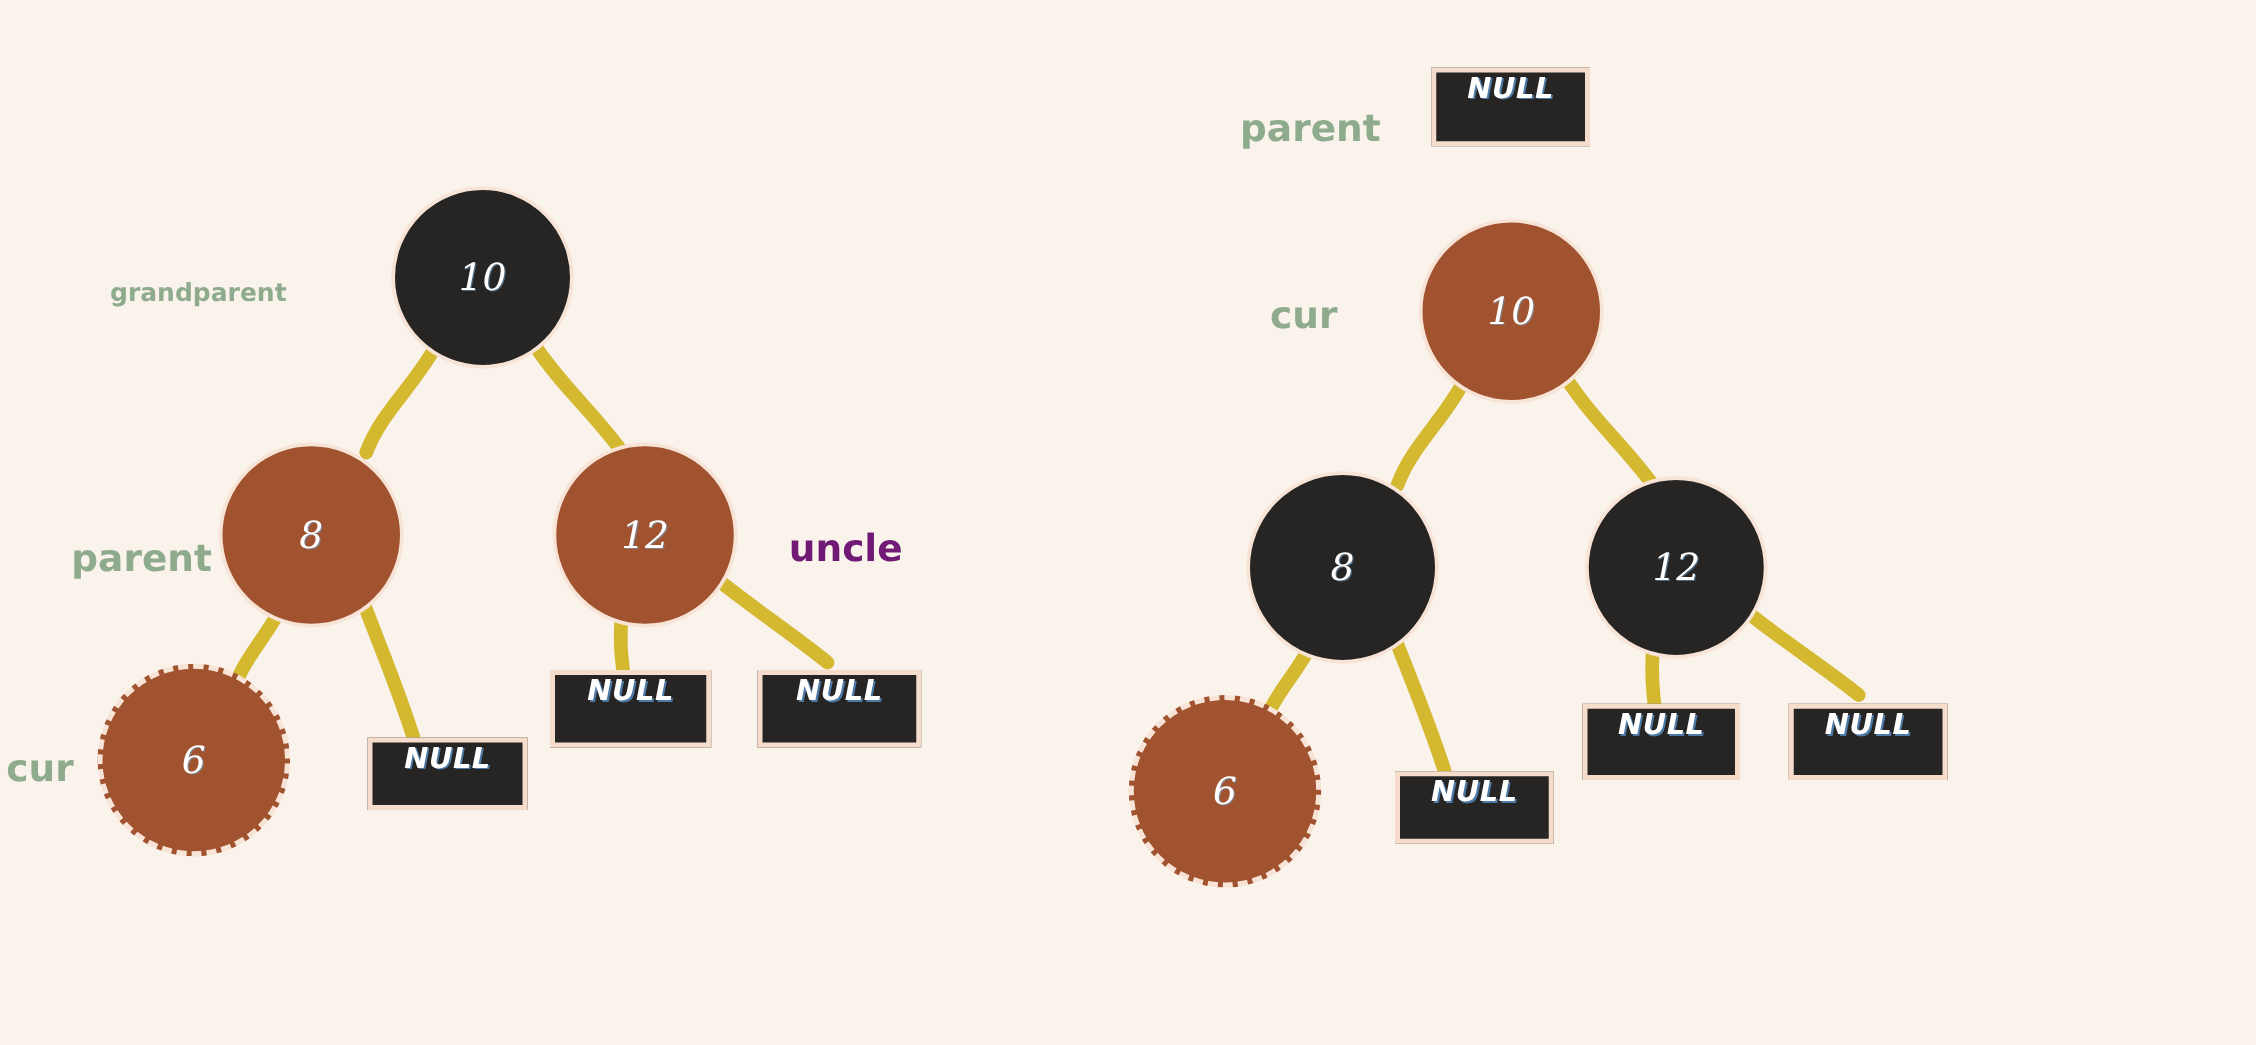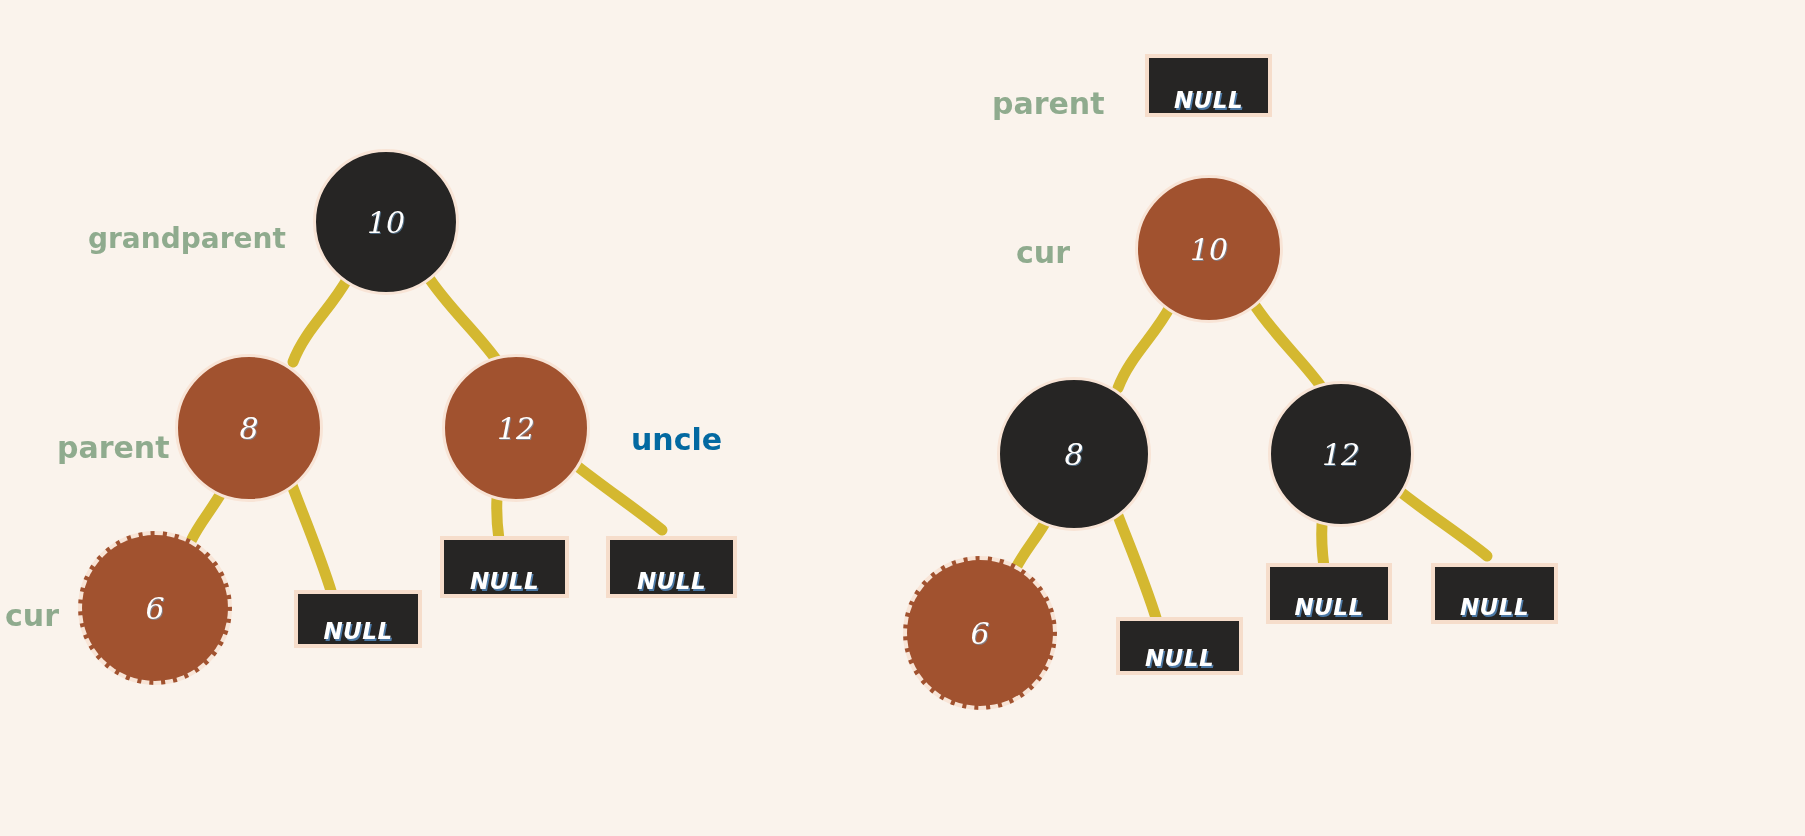--- a/index.html
+++ b/index.html
@@ -52,21 +52,21 @@
   .node.dashed {
     border-style: dashed;
     border-width: 4px;
   }
   .nullbox {
     position: absolute;
     box-sizing: border-box;
     background: #262524;
     border: 4px solid #ec4899;
     display: flex;
-    align-items: flex-end;
+    align-items: flex-start;
     justify-content: center;
     color: #ffffff;
     font-weight: bold;
     font-style: italic;
     font-family: "DejaVu Sans", sans-serif;
     letter-spacing: 0.5px;
     text-shadow: 1.5px 1.5px 0 rgba(90,150,210,0.75);
     z-index: 5;
   }
   .label {
@@ -112,23 +112,23 @@
       </div>
       <div class="nullbox" style="left: 294px; top: 590px; width: 128px; height: 58px; font-size: 23px; background: rgb(38, 37, 36); border-color: rgb(246, 221, 203);">
         <span>NULL</span>
       </div>
       <div class="nullbox" style="left: 440px; top: 536px; width: 129px; height: 62px; font-size: 23px; background: rgb(38, 37, 36); border-color: rgb(246, 221, 203);">
         <span>NULL</span>
       </div>
       <div class="nullbox" style="left: 606px; top: 536px; width: 131px; height: 62px; font-size: 23px; background: rgb(38, 37, 36); border-color: rgb(246, 221, 203);">
         <span>NULL</span>
       </div>
-      <div class="label" style="left: 88px; top: 202px; font-size: 28px; color: rgb(143, 171, 142);">grandparent</div>
+      <div class="label" style="left: 88px; top: 202px; font-size: 20px; color: rgb(143, 171, 142);">grandparent</div>
       <div class="label" style="left: 57px; top: 410px; font-size: 30px; color: rgb(143, 171, 142);">parent</div>
-      <div class="label" style="left: 631px; top: 402px; font-size: 30px; color: #0369a1; text-align: center;">uncle</div>
+      <div class="label" style="left: 631px; top: 402px; font-size: 30px; color: #701a75; text-align: center;">uncle</div>
       <div class="label" style="left: 5px; top: 578px; font-size: 30px; color: rgb(143, 171, 142);">cur</div>
       <div class="node red" style="left: 1135px; top: 175px; width: 148px; height: 148px; font-size: 30px; background: rgb(161, 82, 47); border-color: rgb(248, 228, 214); color: rgb(255, 255, 255);">
         <span>10</span>
       </div>
       <div class="node black" style="left: 997px; top: 377px; width: 154px; height: 154px; font-size: 30px; background: rgb(38, 37, 36); border-color: rgb(248, 228, 214); color: rgb(255, 255, 255);">
         <span>8</span>
       </div>
       <div class="node black" style="left: 1268px; top: 381px; width: 146px; height: 146px; font-size: 30px; background: rgb(38, 37, 36); border-color: rgb(248, 228, 214); color: rgb(255, 255, 255);">
         <span>12</span>
       </div>

